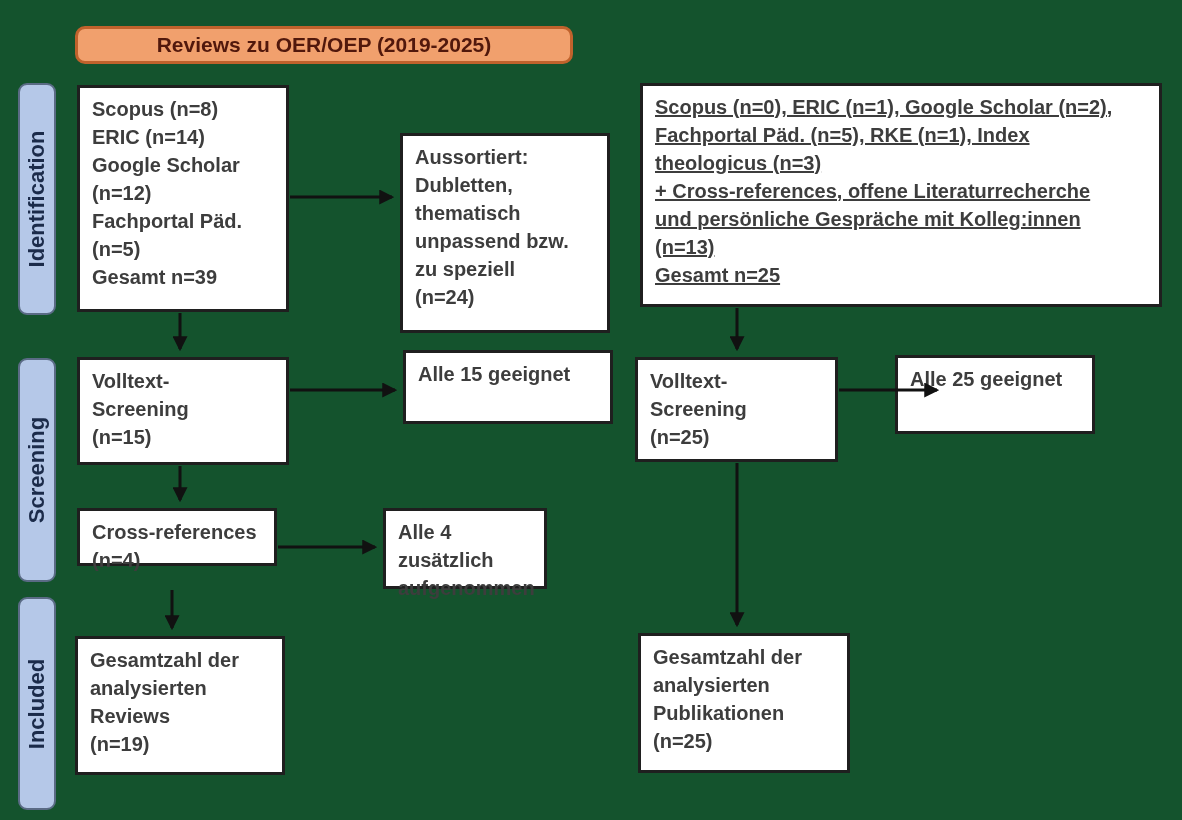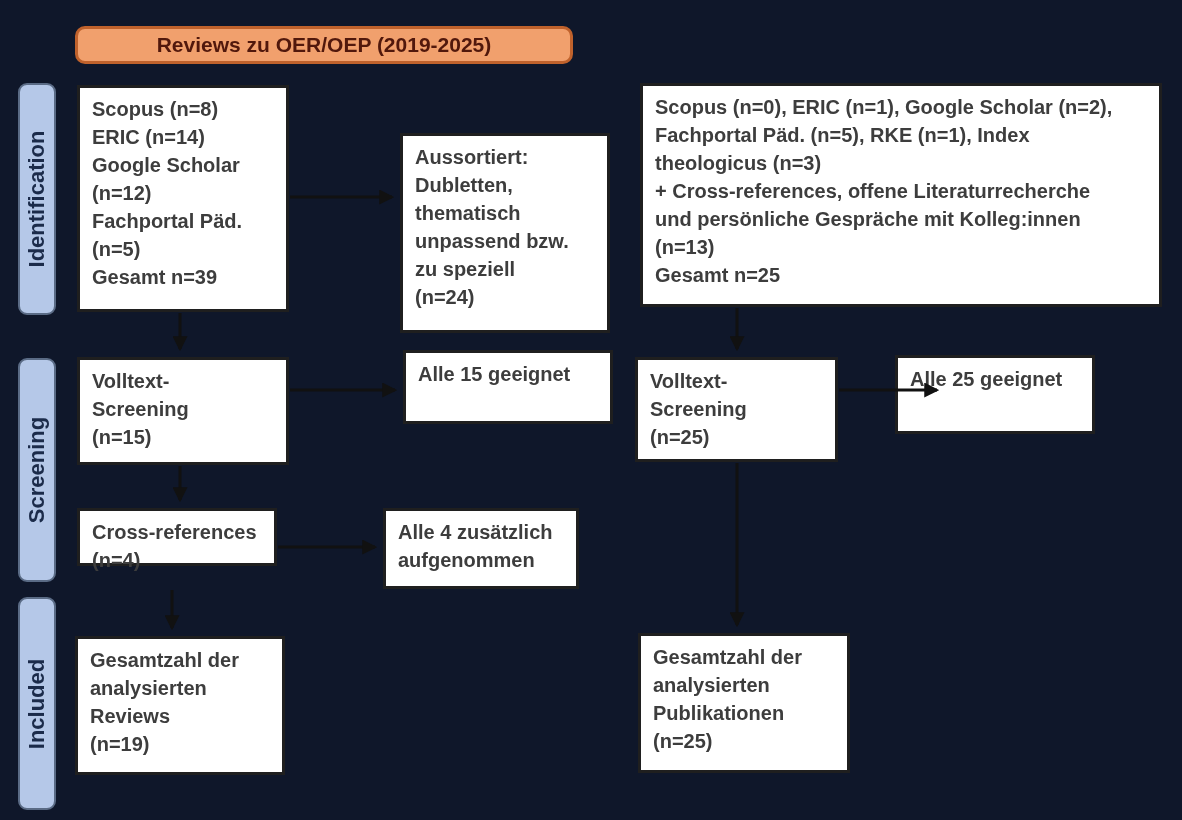--- a/index.html
+++ b/index.html
@@ -4,21 +4,21 @@
 <style>
   html, body {
     margin: 0;
     padding: 0;
     background: #ffffff;
   }
   .canvas {
     position: relative;
     width: 1182px;
     height: 820px;
-    background: #0f172a;
+    background: #14532d;
     font-family: "Liberation Sans", sans-serif;
     overflow: hidden;
   }
 
   
   .col-header {
     position: absolute;
     box-sizing: border-box;
     background: #f1a06d;
     border: 3px solid #c0622c;
@@ -67,24 +67,24 @@
     font-weight: 600;
     line-height: 28px;
     padding: 7px 10px 4px 12px;
     white-space: pre-line;
   }
   #box-sources-left   { left: 77px;  top: 85px;  width: 212px; height: 227px; }
   #box-aussortiert    { left: 400px; top: 85px;  width: 210px; height: 200px; margin-top: 48px; }
   #box-volltext-left  { left: 77px;  top: 357px; width: 212px; height: 108px; }
   #box-alle15         { left: 403px; top: 350px; width: 210px; height: 74px;  }
   #box-crossref       { left: 77px;  top: 508px; width: 200px; height: 58px;  }
-  #box-alle4          { left: 383px; top: 508px; width: 196px; height: 81px;  }
+  #box-alle4          { left: 383px; top: 508px; width: 164px; height: 81px;  }
   #box-gesamt-reviews { left: 75px;  top: 636px; width: 210px; height: 139px; }
 
-  #box-sources-right  { left: 640px; top: 83px;  width: 522px; height: 224px; }
+  #box-sources-right  { left: 640px; top: 83px;  width: 522px; height: 224px; text-decoration: underline; }
   #box-volltext-right { left: 635px; top: 357px; width: 203px; height: 105px; }
   #box-alle25         { left: 895px; top: 355px; width: 200px; height: 79px;  }
   #box-gesamt-pub     { left: 638px; top: 633px; width: 212px; height: 140px; }
 
   
   svg.arrows {
     position: absolute;
     left: 0;
     top: 0;
     width: 1182px;

